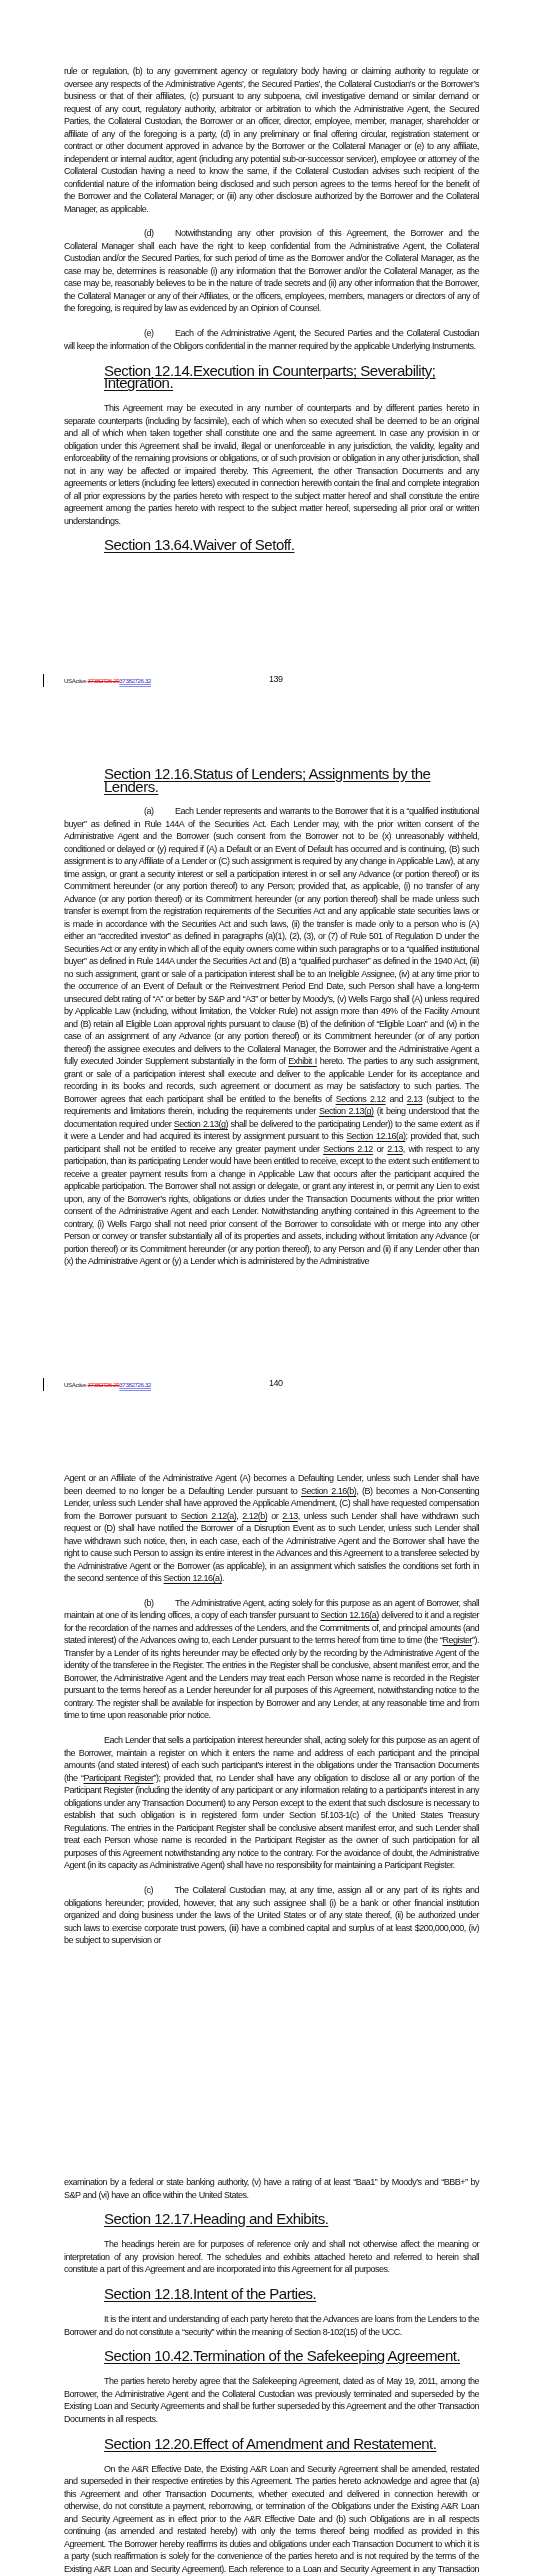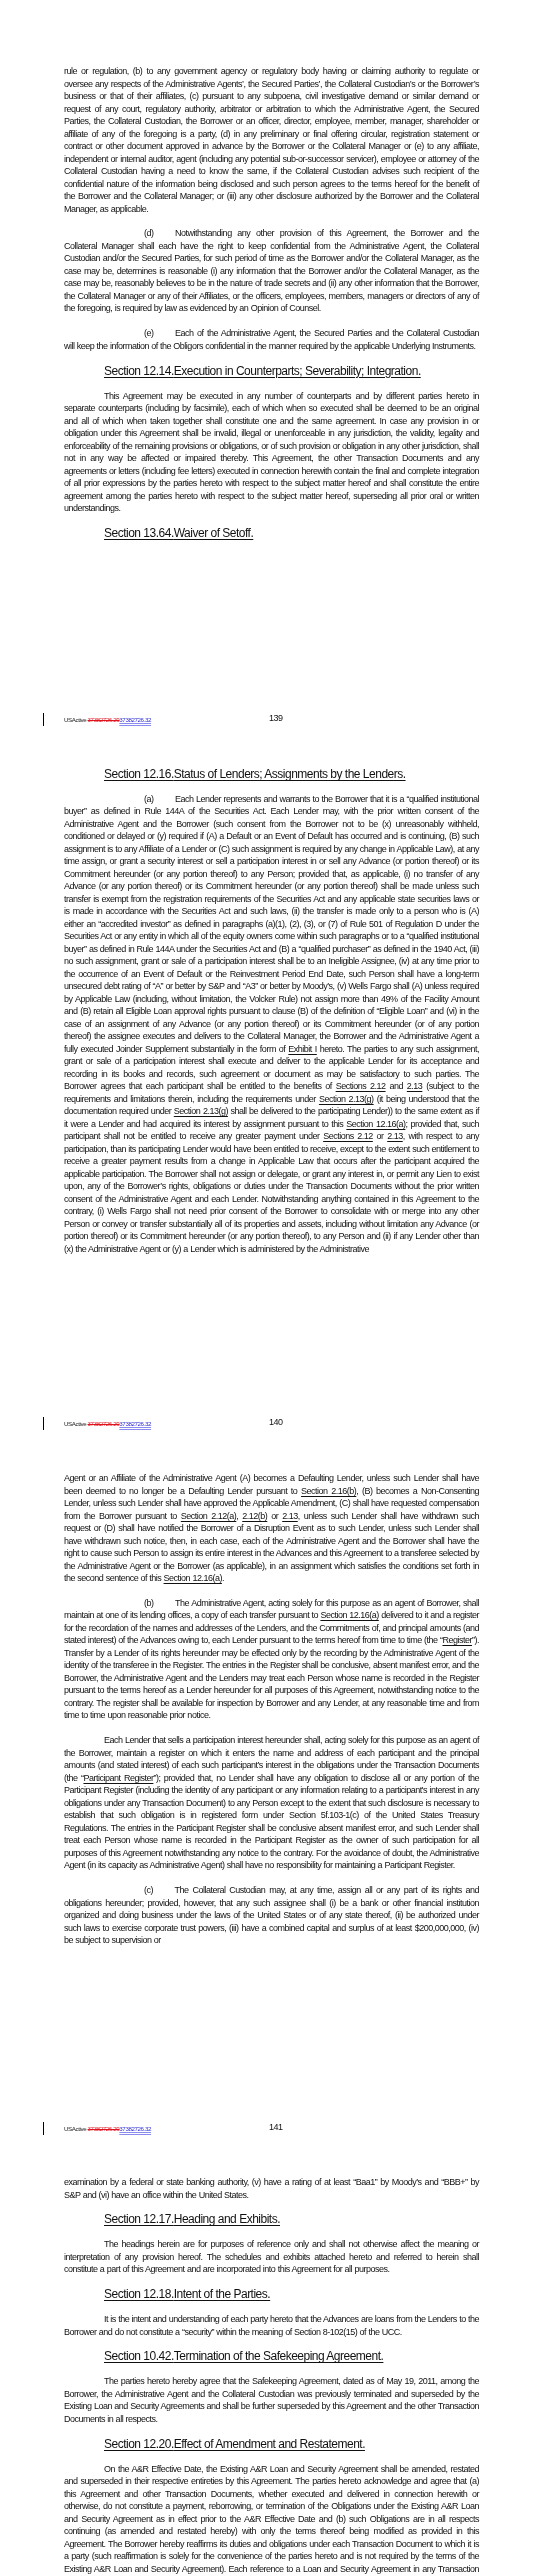--- a/index.html
+++ b/index.html
@@ -6,26 +6,26 @@
   body { width: 544px; height: 2813px; position: relative; overflow: hidden;
          font-family: "Liberation Sans", sans-serif; color: #111; }
   .page { position: absolute; left: 0; width: 544px; height: 704px; }
   .body-col { position: absolute; left: 64px; width: 415px; top: 65px; }
   .p { margin: 0 0 12.4px 0; font-size: 9px; line-height: 12.5px; text-align: justify;
        letter-spacing: -0.5px; word-spacing: 0.3px; }
   .p.noind { text-indent: 0; }
   .p.ind1 { text-indent: 40px; }
   .p.ind2 { text-indent: 80px; }
   .p.last { margin-bottom: 0; }
-  .heading { margin: 0 0 12.4px 0; font-size: 12px; line-height: 12.5px; letter-spacing: -0.5px;
+  .heading { margin: 0 0 12.4px 0; font-size: 15px; line-height: 12.5px; letter-spacing: -0.5px;
              padding-left: 40px; }
   .sec-num { text-decoration: underline; text-decoration-thickness: 0.7px; text-underline-offset: 2.1px; }
   .sec-title { text-decoration: underline; text-underline-offset: 1.5px; }
   .ul { text-decoration: underline; text-underline-offset: 1.5px; }
-  .footer { position: absolute; left: 0; width: 544px; height: 15.5px; margin-top: 39px; }
+  .footer { position: absolute; left: 0; width: 544px; height: 15.5px; }
   .change-bar { position: absolute; left: 43px; top: 0; width: 0.8px; height: 13.4px; background: #000; }
   .doc-id { position: absolute; left: 64px; top: 2.6px; font-size: 6.2px; letter-spacing: -0.4px; color: #222; white-space: nowrap; }
   .doc-id .old { color: #e0141e; text-decoration: line-through; }
   .doc-id .new { color: #2a2ad0; text-decoration: underline double; text-decoration-color: #8c8cf0; }
   .page-num { position: absolute; left: 269px; top: 0; font-size: 9px; letter-spacing: -0.5px; color: #111; }
 </style>
 </head>
 <body>
 
 <div class="page" style="top:0px;padding-left:43px;">
@@ -56,25 +56,20 @@
   </div>
 </div>
 
 <div class="page" style="top:1409px;">
   <div class="body-col" style="top:63px;">
     <p class="p noind"><span>Agent or an Affiliate of the Administrative Agent (A) becomes a Defaulting Lender, unless such Lender shall have been deemed to no longer be a Defaulting Lender pursuant to </span><span class="ul">Section 2.16(b)</span><span>, (B) becomes a Non-Consenting Lender, unless such Lender shall have approved the Applicable Amendment, (C) shall have requested compensation from the Borrower pursuant to </span><span class="ul">Section 2.12(a)</span><span>, </span><span class="ul">2.12(b)</span><span> or </span><span class="ul">2.13</span><span>, unless such Lender shall have withdrawn such request or (D) shall have notified the Borrower of a Disruption Event as to such Lender, unless such Lender shall have withdrawn such notice, then, in each case, each of the Administrative Agent and the Borrower shall have the right to cause such Person to assign its entire interest in the Advances and this Agreement to a transferee selected by the Administrative Agent or the Borrower (as applicable), in an assignment which satisfies the conditions set forth in the second sentence of this </span><span class="ul">Section 12.16(a)</span><span>.</span></p>
     <p class="p ind2"><span>(b)</span><span style="display:inline-block;width:21.6px"></span><span>The Administrative Agent, acting solely for this purpose as an agent of Borrower, shall maintain at one of its lending offices, a copy of each transfer pursuant to </span><span class="ul">Section 12.16(a)</span><span> delivered to it and a register for the recordation of the names and addresses of the Lenders, and the Commitments of, and principal amounts (and stated interest) of the Advances owing to, each Lender pursuant to the terms hereof from time to time (the “</span><span class="ul">Register</span><span>”).  Transfer by a Lender of its rights hereunder may be effected only by the recording by the Administrative Agent of the identity of the transferee in the Register.   The entries in the Register shall be conclusive, absent manifest error, and the Borrower, the Administrative Agent and the Lenders may treat each Person whose name is recorded in the Register pursuant to the terms hereof as a Lender hereunder for all purposes of this Agreement, notwithstanding notice to the contrary.  The register shall be available for inspection by Borrower and any Lender, at any reasonable time and from time to time upon reasonable prior notice.</span></p>
     <p class="p ind1"><span>Each Lender that sells a participation interest hereunder shall, acting solely for this purpose as an agent of the Borrower, maintain a register on which it enters the name and address of each participant and the principal amounts (and stated interest) of each such participant’s interest in the obligations under the Transaction Documents (the “</span><span class="ul">Participant Register</span><span>”); provided that, no Lender shall have any obligation to disclose all or any portion of the Participant Register (including the identity of any participant or any information relating to a participant's interest in any obligations under any Transaction Document) to any Person except to the extent that such disclosure is necessary to establish that such obligation is in registered form under Section 5f.103-1(c) of the United States Treasury Regulations.  The entries in the Participant Register shall be conclusive absent manifest error, and such Lender shall treat each Person whose name is recorded in the Participant Register as the owner of such participation for all purposes of this Agreement notwithstanding any notice to the contrary.  For the avoidance of doubt, the Administrative Agent (in its capacity as Administrative Agent) shall have no responsibility for maintaining a Participant Register.</span></p>
     <p class="p ind2 last"><span>(c)</span><span style="display:inline-block;width:21.6px"></span><span>The Collateral Custodian may, at any time, assign all or any part of its rights and obligations hereunder; provided, however, that any such assignee shall (i) be a bank or other financial institution organized and doing business under the laws of the United States or of any state thereof, (ii) be authorized under such laws to exercise corporate trust powers, (iii) have a combined capital and surplus of at least $200,000,000, (iv) be subject to supervision or</span></p>
   </div>
-  <div class="footer" style="top:674px;">
-    <div class="change-bar"></div>
-    <div class="doc-id"><span>USActive </span><span class="old">37382726.29</span><span class="new">37382726.32</span></div>
-    <div class="page-num">141</div>
-  </div>
 </div>
 
 <div class="page" style="top:2113px;">
   <div class="body-col" style="top:63px;">
     <p class="p noind">examination by a federal or state banking authority, (v) have a rating of at least “Baa1” by Moody’s and “BBB+” by S&amp;P and (vi) have an office within the United States.</p>
     <div class="heading"><span class="sec-num">Section 12.17.</span><span class="sec-title">Heading and Exhibits.</span></div>
     <p class="p ind1">The headings herein are for purposes of reference only and shall not otherwise affect the meaning or interpretation of any provision hereof.  The schedules and exhibits attached hereto and referred to herein shall constitute a part of this Agreement and are incorporated into this Agreement for all purposes.</p>
     <div class="heading"><span class="sec-num">Section 12.18.</span><span class="sec-title">Intent of the Parties.</span></div>
     <p class="p ind1">It is the intent and understanding of each party hereto that the Advances are loans from the Lenders to the Borrower and do not constitute a “security” within the meaning of Section 8-102(15) of the UCC.</p>
     <div class="heading"><span class="sec-num">Section 10.42.</span><span class="sec-title">Termination of the Safekeeping Agreement.</span></div>

